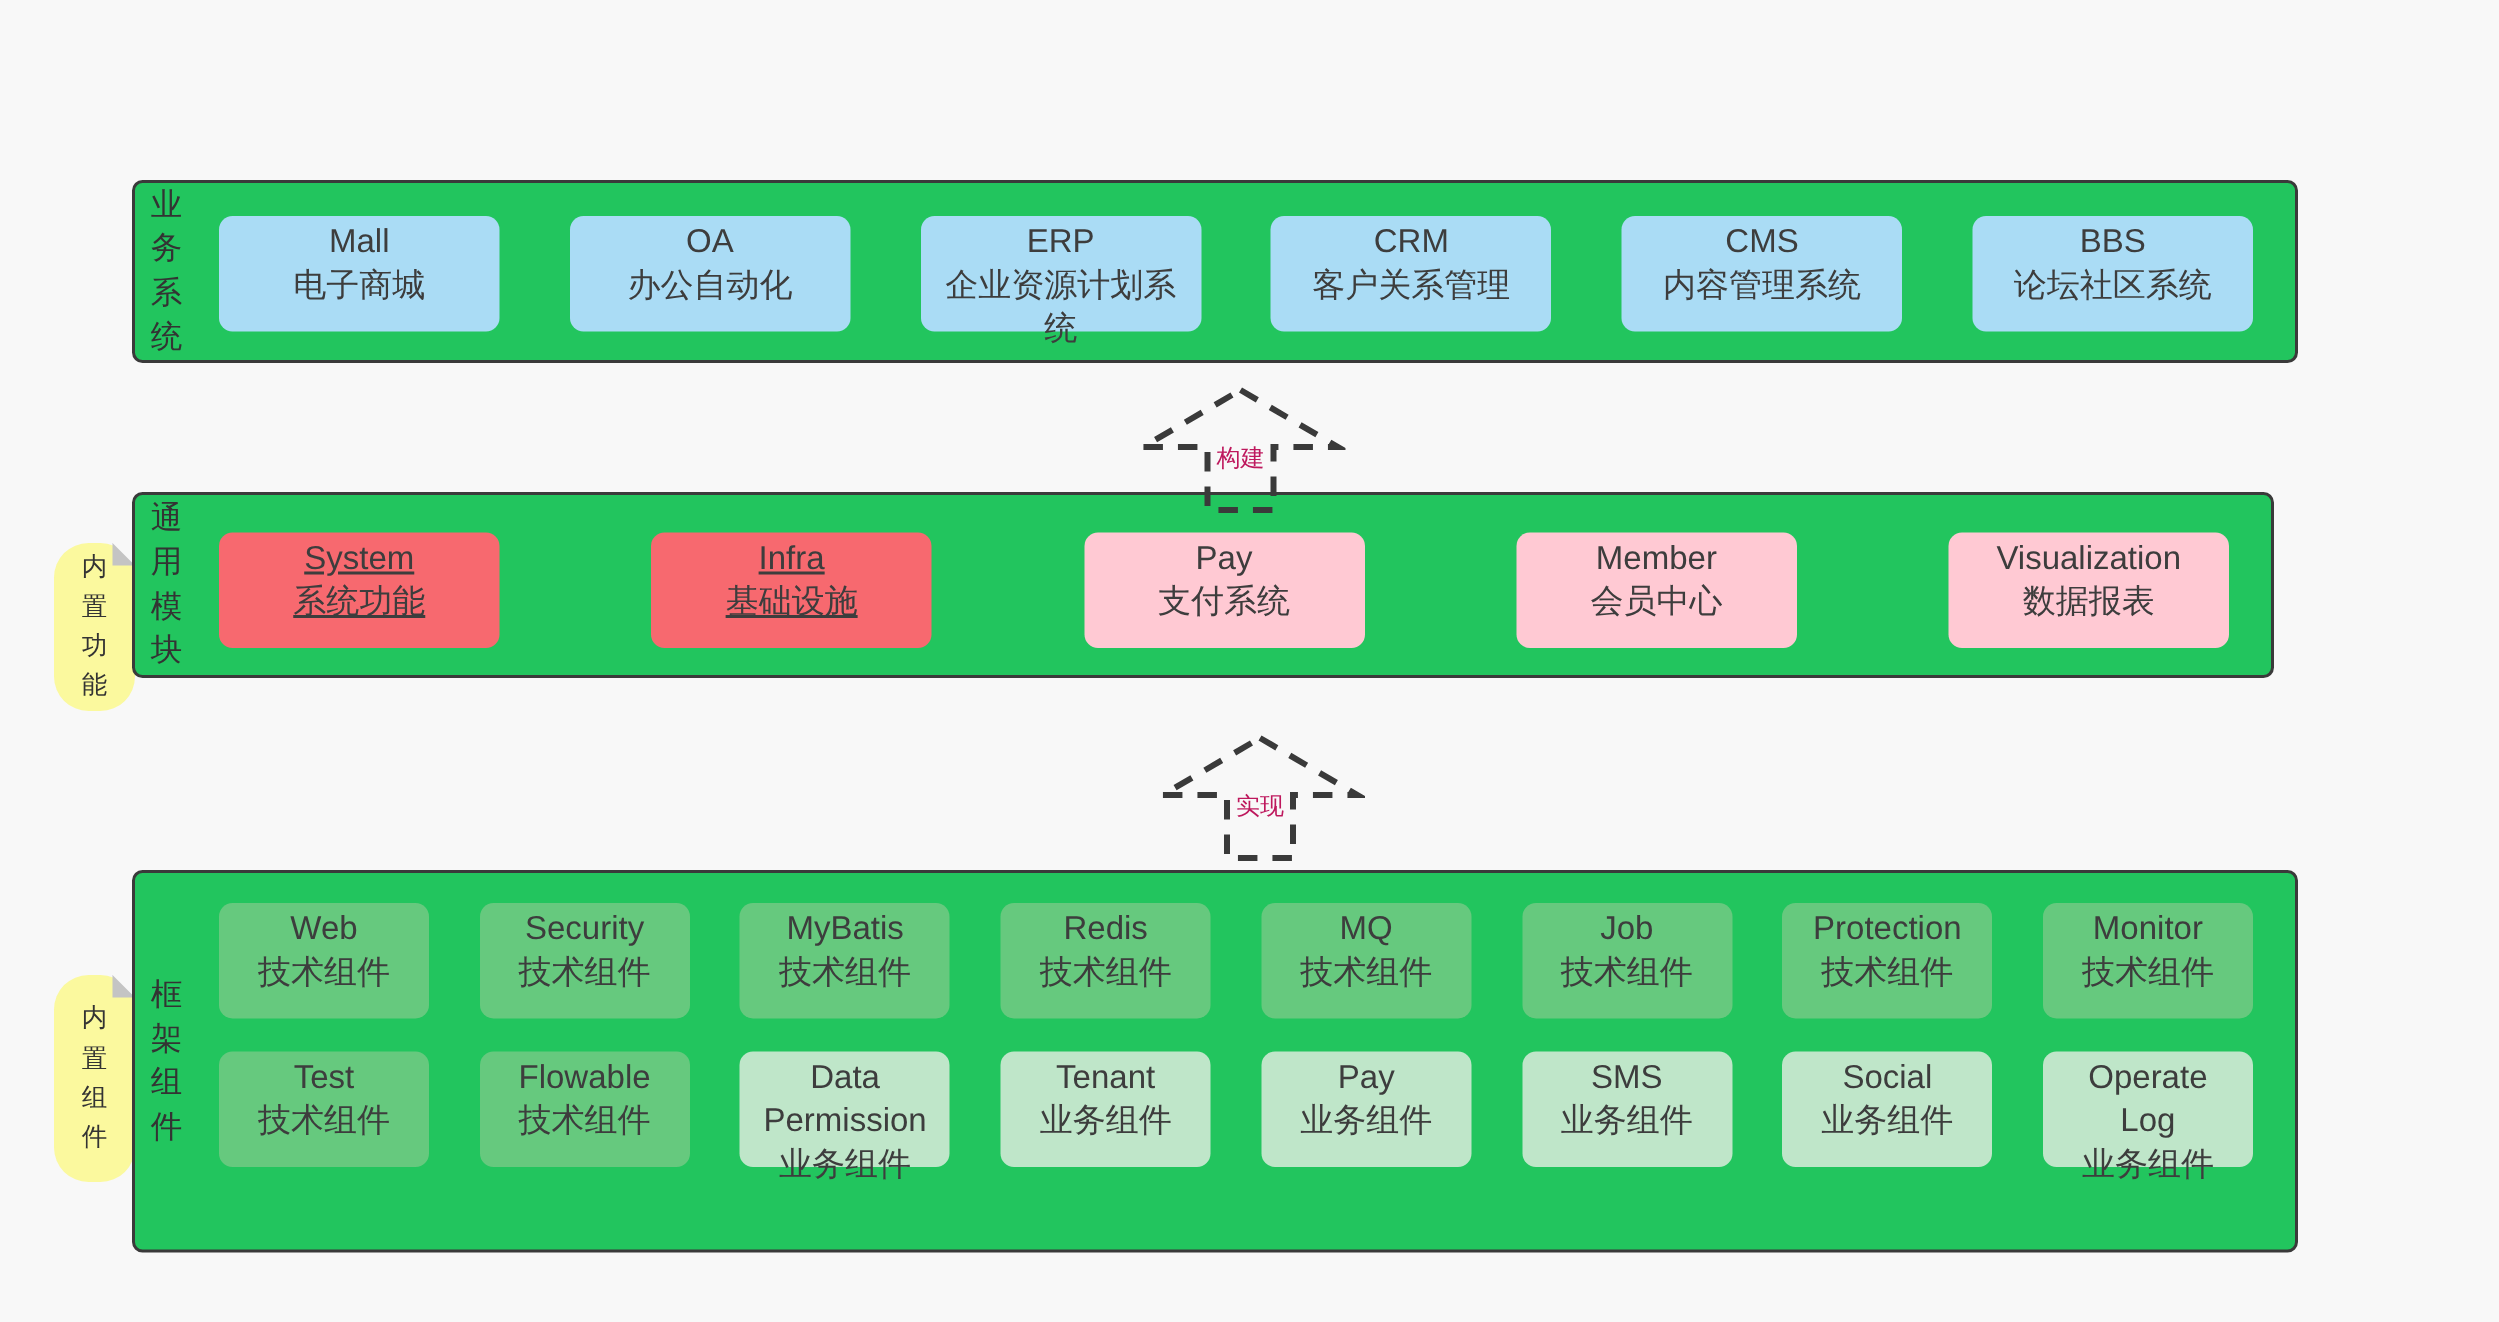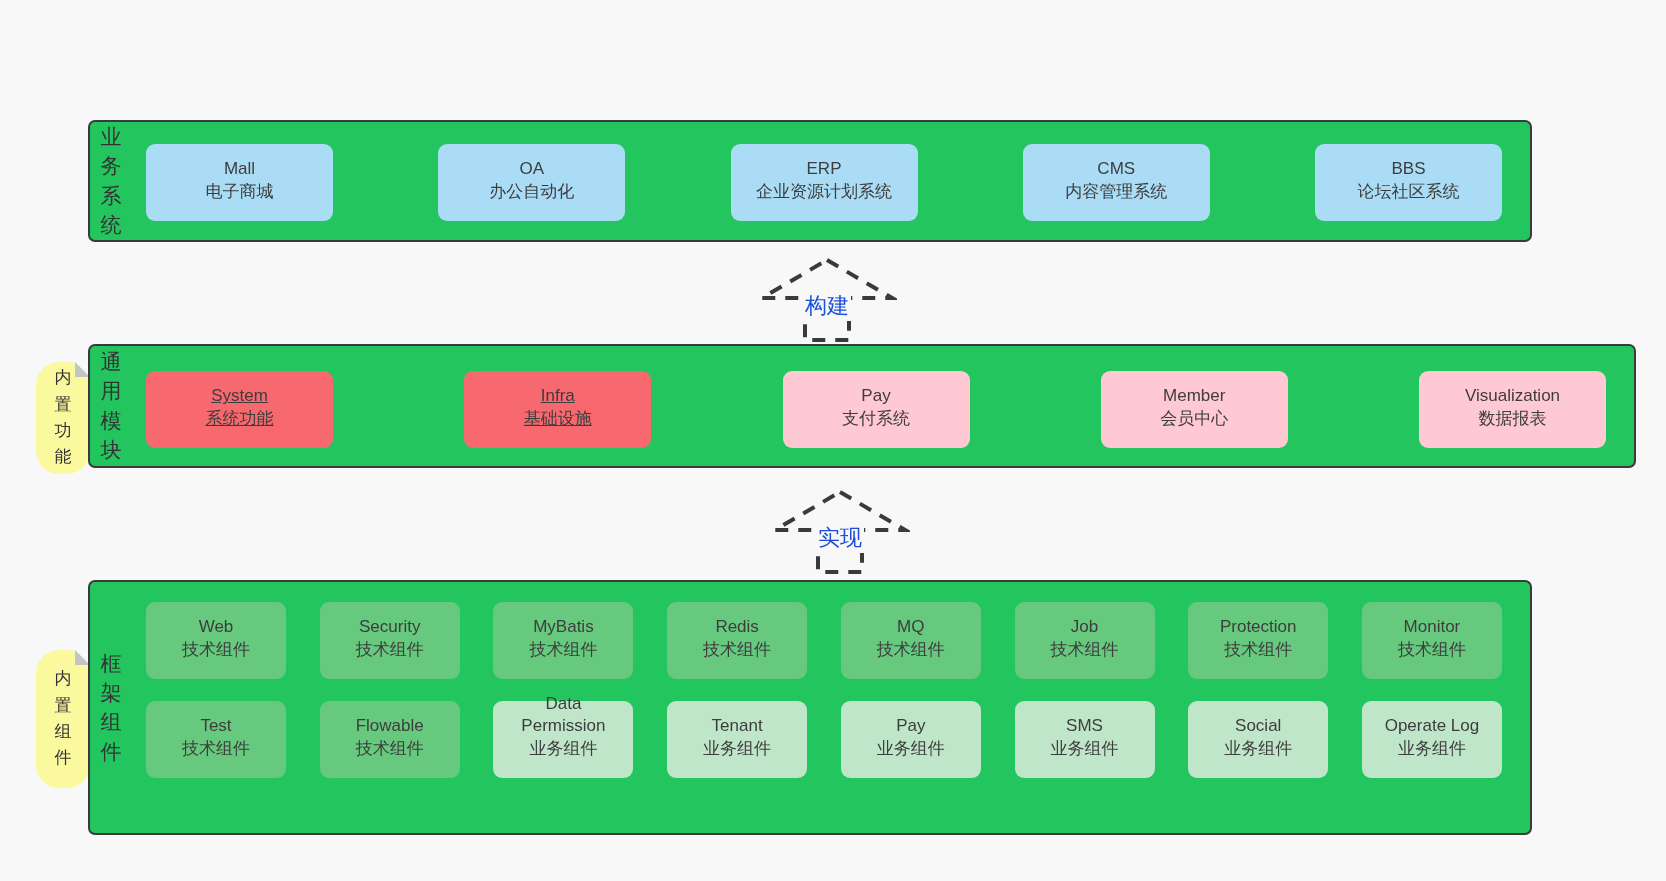--- a/index.html
+++ b/index.html
@@ -13,21 +13,21 @@
   }
   .panel {
     position:absolute;
     background:#22c55e;
     border:2px solid #3a3a3a;
     border-radius:7px;
     box-sizing:border-box;
     z-index:1;
   }
   #panel-business   { left:88px;  top:120px; width:1444px; height:122px; }
-  #panel-modules    { left:88px;  top:344px; width:1548px; height:124px; }
+  #panel-modules    { left:88px;  top:328px; width:1428px; height:124px; }
   #panel-components { left:88px;  top:580px; width:1444px; height:255px; }
 
   .vlabel {
     position:absolute; left:9px; top:50%;
     transform:translateY(-50%);
     width:24px;
     font-size:21px; line-height:1.4;
     word-break:break-all; text-align:center;
     color:#333;
   }
@@ -36,24 +36,24 @@
     display:flex; justify-content:space-between;
   }
   #panel-business .boxes { top:22px;  height:77px; }
   #panel-modules  .boxes { top:25px;  height:77px; }
   .row1 { top:20px;  height:77px; }
   .row2 { top:119px; height:77px; }
 
   .box {
     border-radius:9px;
     display:flex; flex-direction:column;
-    justify-content:flex-end; align-items:center;
+    justify-content:flex-start; align-items:center;
     text-align:center;
-    font-size:17px; line-height:1.32;
-    padding:18px 12px; box-sizing:border-box;
+    font-size:22px; line-height:1.32;
+    padding:2px 12px; box-sizing:border-box;
   }
   .w187 { width:187px; }
   .w140 { width:140px; }
   .blue       { background:#aadcf5; }
   .red        { background:#f7696f;text-decoration:underline; }
   .pink       { background:#ffc9d3; }
   .green      { background:#66c97e; }
   .lightgreen { background:#bfe6c9; }
 
   .note {
@@ -78,21 +78,21 @@
     color:#333;
   }
 
   .arrow { position:absolute; width:140px; height:86px; z-index:2; }
   #arrow-build     { left:757px; top:257px; }
   #arrow-implement { left:770px; top:489px;text-decoration:underline; }
   .arrow svg { display:block; width:100%; height:100%; }
   .arrow-label {
     position:absolute; left:50%; top:57%;
     transform:translate(-50%,-50%);
-    font-size:22px; color:#1d4ed8;
+    font-size:16px; color:#be185d;
     background:#f8f8f8; padding:0 2px;
     white-space:nowrap;
   }
 </style>
 </head>
 <body>
 
 <div class="panel" id="panel-business">
   <div class="vlabel">业务系统</div>
   <div class="boxes">
@@ -100,20 +100,24 @@
       <div>Mall</div>
       <div>电子商城</div>
     </div>
     <div class="box blue w187">
       <div>OA</div>
       <div>办公自动化</div>
     </div>
     <div class="box blue w187">
       <div>ERP</div>
       <div>企业资源计划系统</div>
+    </div>
+    <div class="box blue w187">
+      <div>CRM</div>
+      <div>客户关系管理</div>
     </div>
     <div class="box blue w187">
       <div>CMS</div>
       <div>内容管理系统</div>
     </div>
     <div class="box blue w187">
       <div>BBS</div>
       <div>论坛社区系统</div>
     </div>
   </div>

